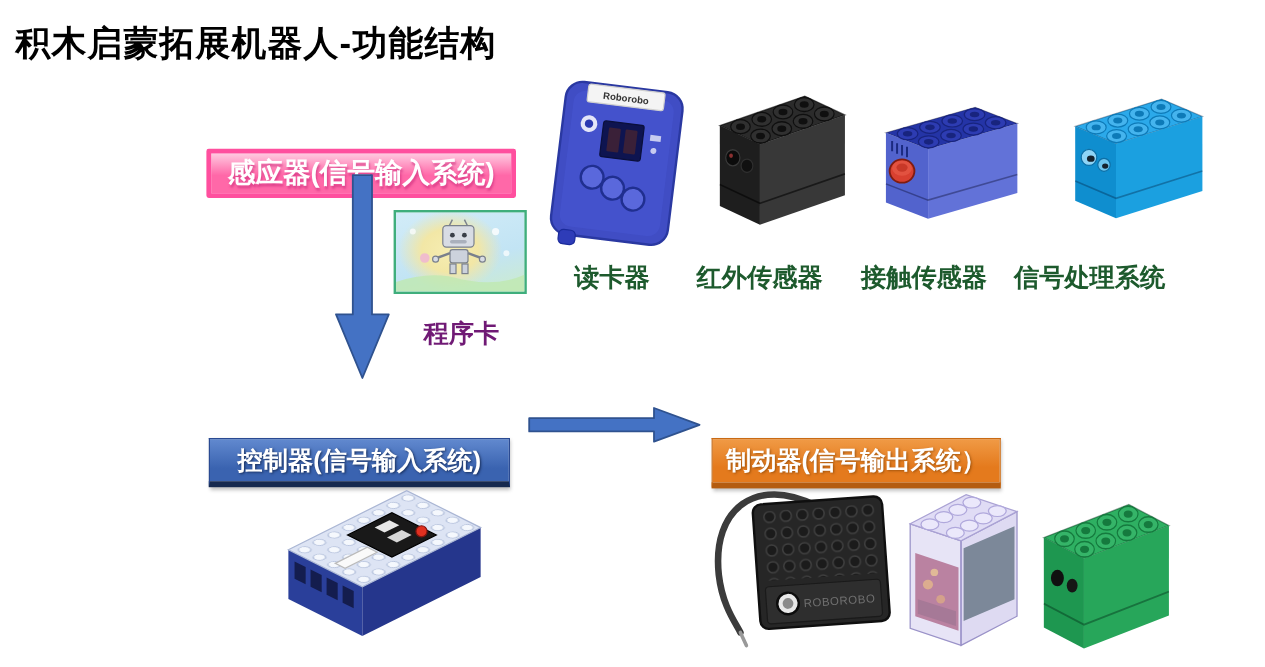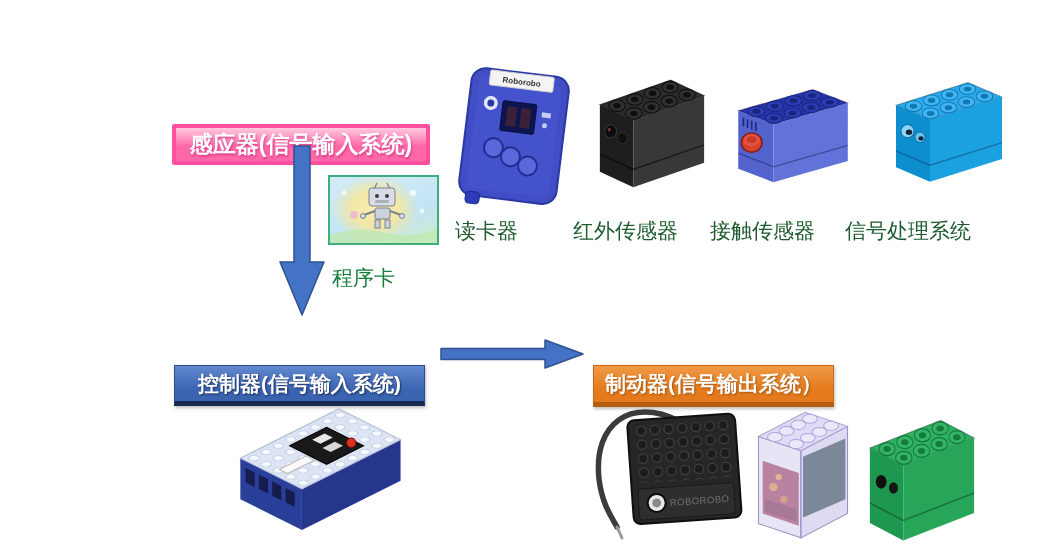--- a/index.html
+++ b/index.html
@@ -30,23 +30,23 @@
     box-shadow:1px 2px 3px rgba(0,0,0,.25);
   }
   .banner.actuator{
     left:593px;top:333px;width:241px;height:42px;font-size:21px;
     border:1px solid #c96a14;border-bottom:5px solid var(--banner-actuator-edge);
     background:linear-gradient(180deg,var(--banner-actuator-light) 0%,var(--banner-actuator-fill) 65%);
     text-shadow:1px 1px 2px rgba(120,60,0,.6);
     box-shadow:1px 2px 3px rgba(0,0,0,.25);
   }
   .dev-label{
-    color:var(--label-green);font-weight:normal;font-size:21px;white-space:nowrap;
-  }
-  .pc-label{color:#15803d;}
+    color:var(--label-green);font-weight:bold;font-size:21px;text-align:center;white-space:nowrap;
+  }
+  .pc-label{color:#701a75;}
   .program-card{
     left:328px;top:175px;width:111px;height:70px;box-sizing:border-box;
     border:2px solid var(--program-card-border);
     background:
       radial-gradient(ellipse 58% 72% at 42% 48%, #f6edb2 0%, #f2e7a6 38%, rgba(246,237,178,0) 70%),
       linear-gradient(165deg,#d2ecf8 0%,#c2e4f4 60%,#cdeccc 100%);
   }
   
   .ir-brick{--ct:var(--brick-black-top);--cf:var(--brick-black-front);--cs:var(--brick-black-side);--cst:#303030;--csti:#0f0f0f;--cln:rgba(0,0,0,.55)}
   .touch-brick{--ct:var(--touch-top);--cf:var(--touch-front);--cs:var(--touch-side);--cst:#2d3cb2;--csti:#18247e;--cln:rgba(0,0,30,.35)}
@@ -85,20 +85,21 @@
       </g>
       <pattern id="cstuds" width="1" height="1" patternUnits="userSpaceOnUse" patternTransform="matrix(12 -6 12 6 12 62)">
         <circle cx="0.55" cy="0.55" r="0.3" fill="#f5f8fd" stroke="#b8c4de" stroke-width="0.07"></circle>
       </pattern>
       <pattern id="mstuds" width="13.7" height="14" patternUnits="userSpaceOnUse">
         <circle cx="6.8" cy="7" r="4.6" fill="#1b1b1b" stroke="#404040" stroke-width="1.2"></circle>
       </pattern>
     </defs>
   </svg>
 
+  <div class="abs title">积木启蒙拓展机器人-功能结构</div>
 
   <div class="abs banner sensor">
     <span>感应器(信号输入系统)</span>
   </div>
 
   <svg class="dev" style="left:443px;top:56px" width="140" height="158" viewBox="0 0 140 158">
     <g transform="rotate(7 70 80)">
       <rect x="22" y="16" width="98" height="128" rx="14" style="fill:var(--card-blue)" opacity="0.93" stroke="#1a2a9a" stroke-width="2"></rect>
       <rect x="29" y="23" width="84" height="114" rx="10" fill="#4a58d8" opacity="0.45"></rect>
       <rect x="40" y="17" width="64" height="15" rx="2" fill="#f4f4f4" stroke="#cfcfcf"></rect>

